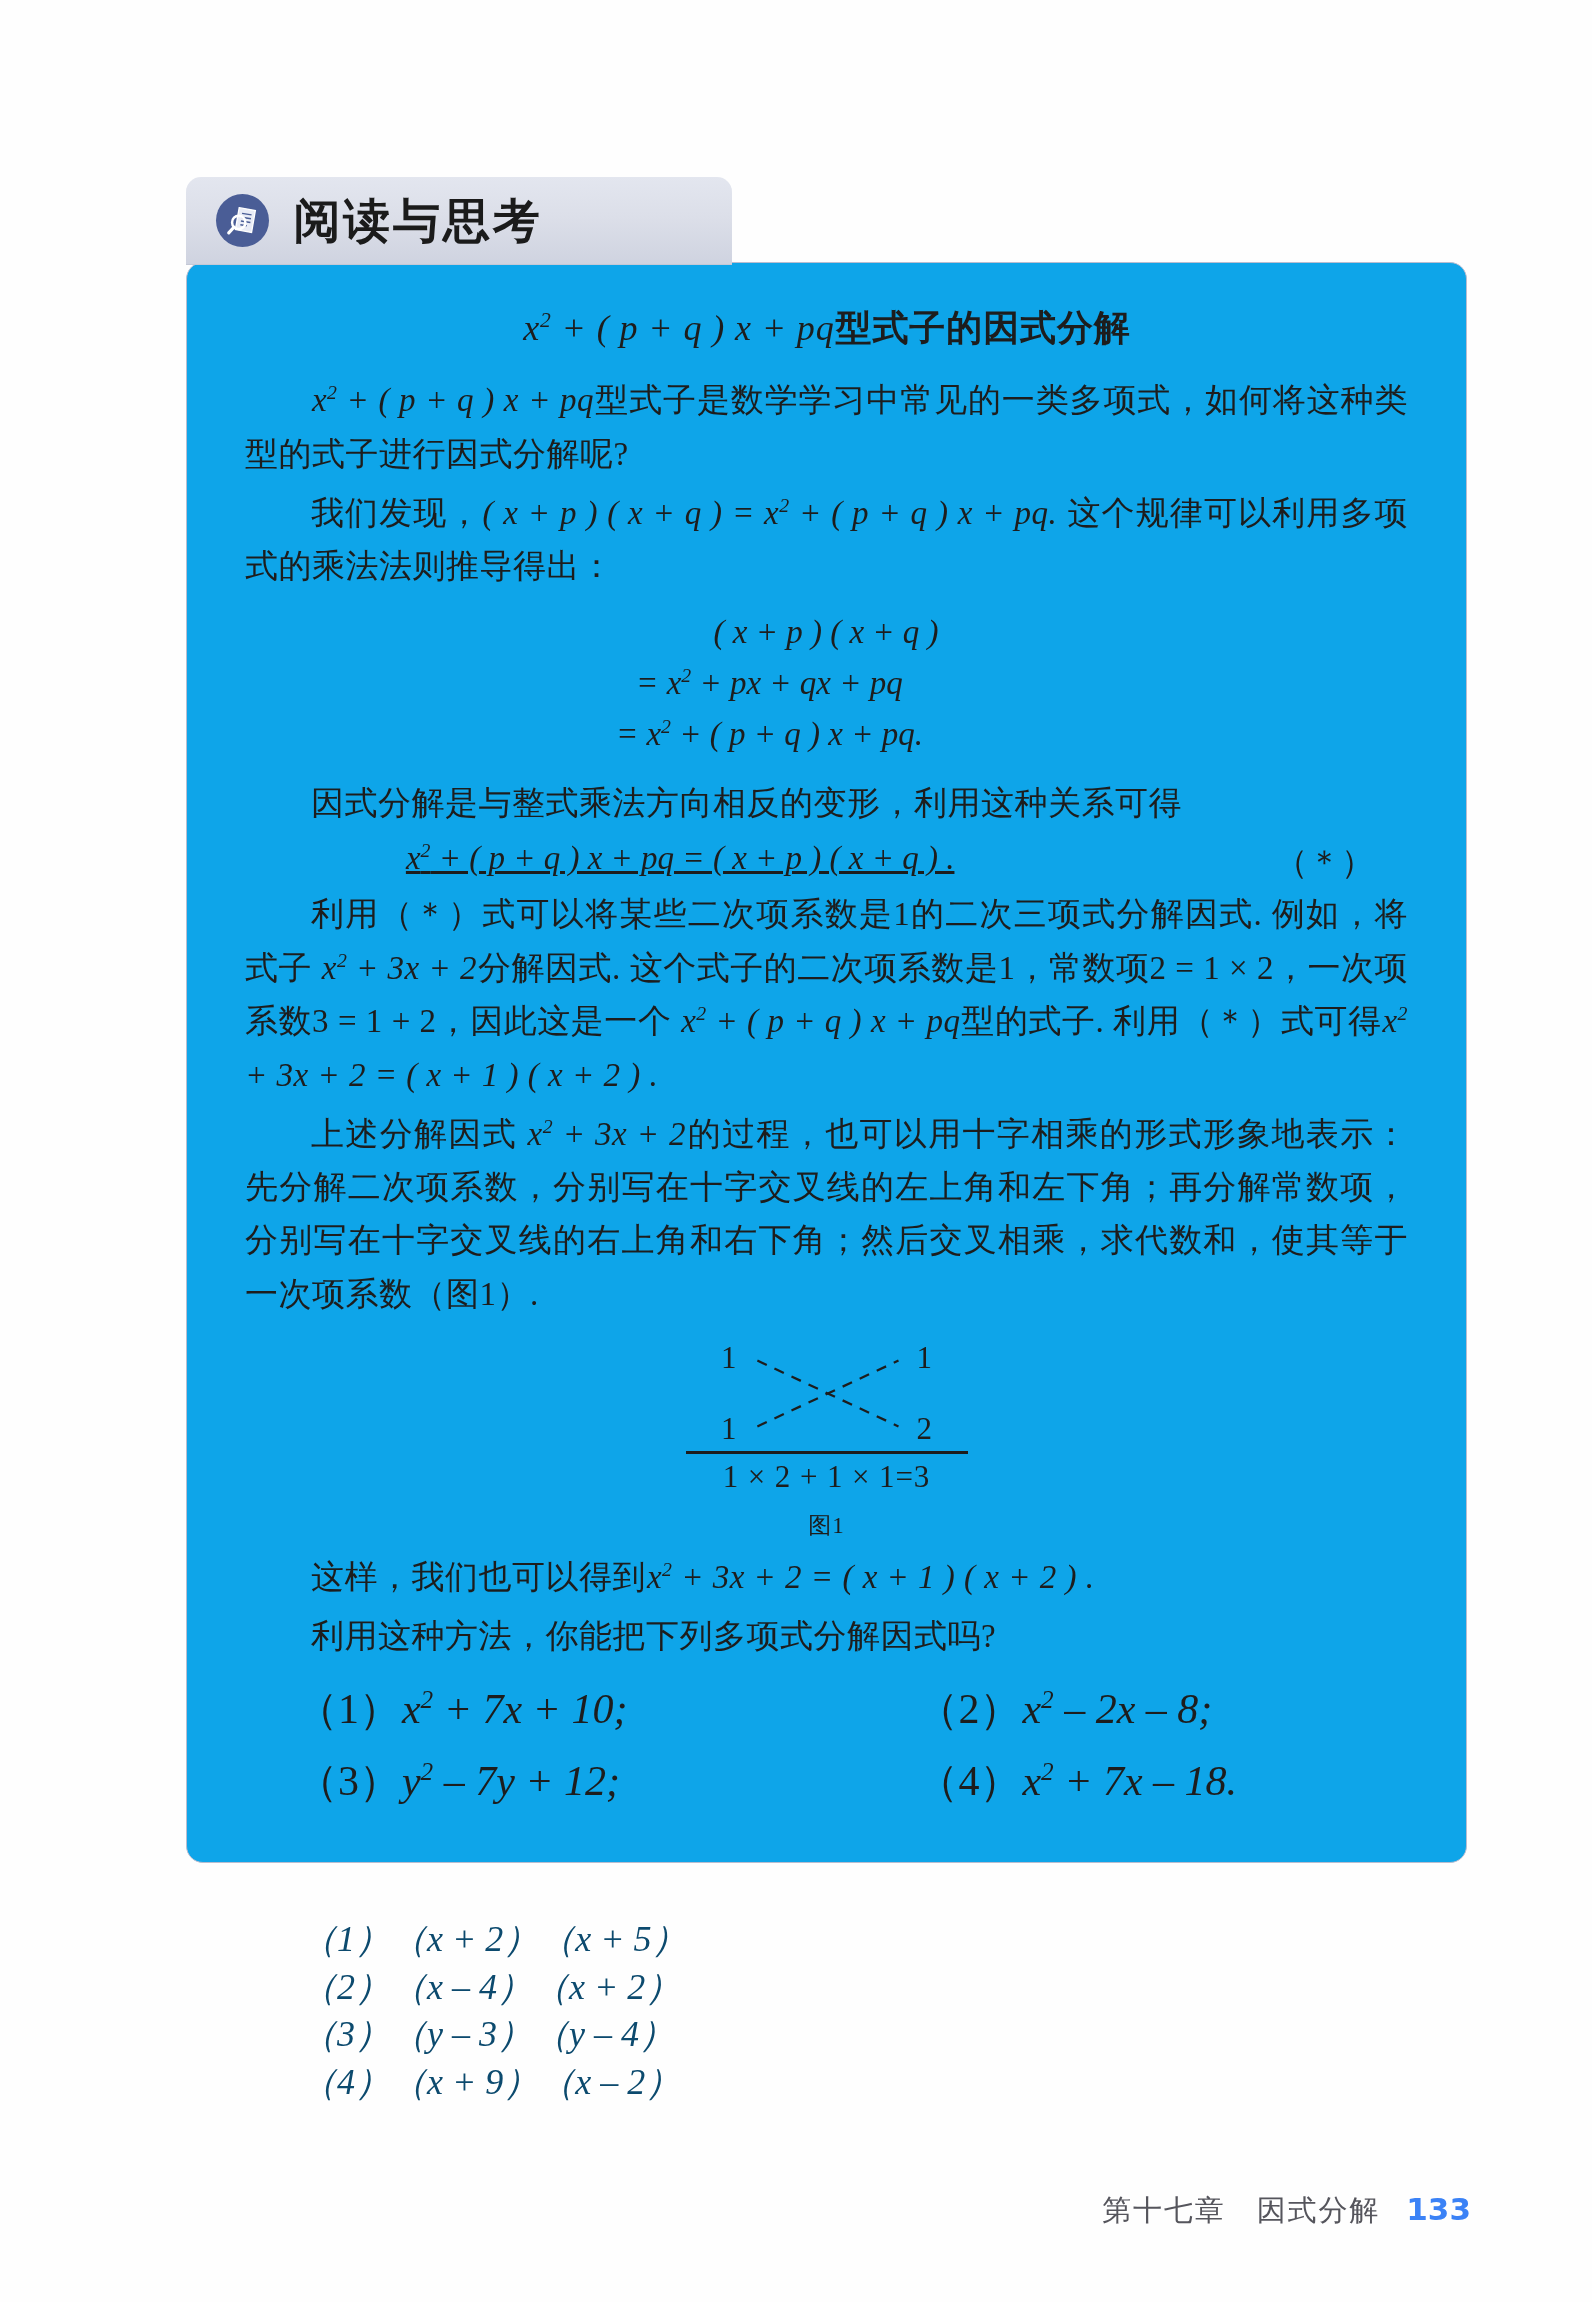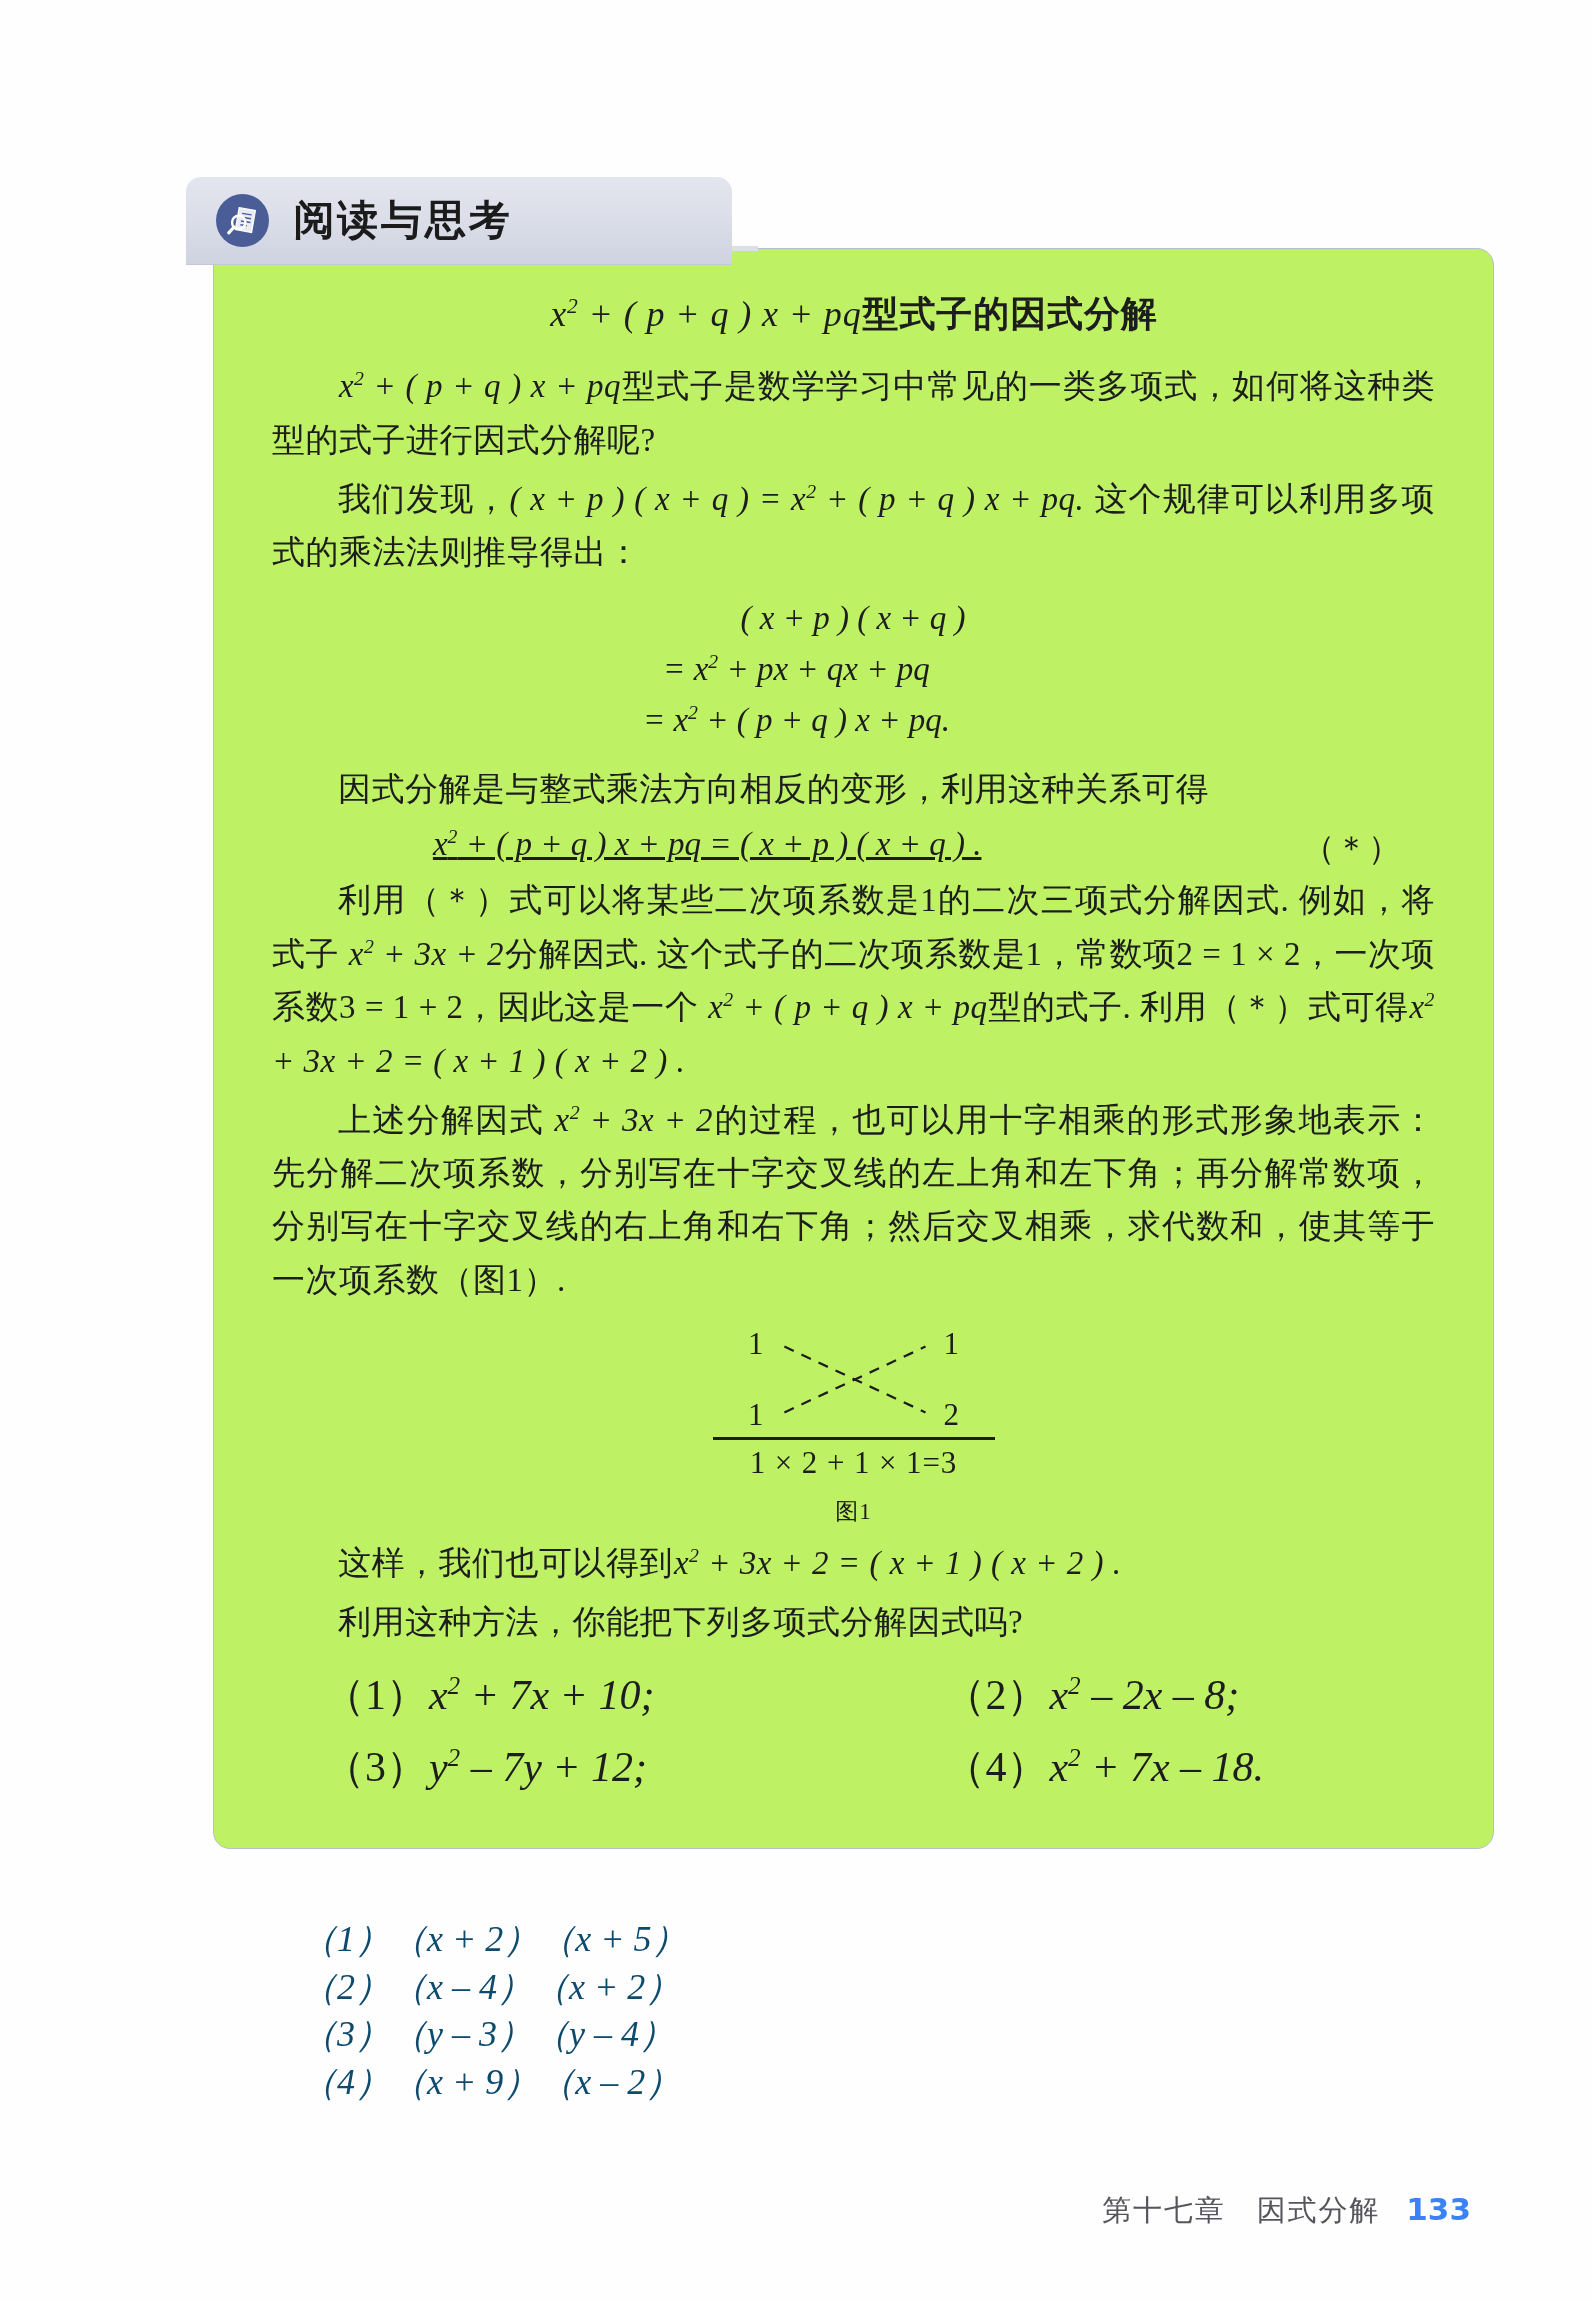--- a/index.html
+++ b/index.html
@@ -44,41 +44,40 @@
     border-radius: 50%;
     background: #4a5d96;
     display: flex;
     align-items: center;
     justify-content: center;
     flex: none;
     margin-right: 24.5px;
   }
   .tab-title {
     font-family: "DejaVu Sans", "Liberation Sans", sans-serif;
-    font-size: 41px;
+    font-size: 47px;
     font-weight: 700;
     letter-spacing: 2.8px;
     color: #1b1b1b;
     line-height: 1;
   }
 
   
   .content-box {
     position: absolute;
     left: 186px;
-    top: 248px;
+    top: 262px;
     width: 1281px;
     height: 1601px;
     border: 1.4px solid #b9bdd0;
     border-radius: 17px;
     box-sizing: border-box;
-    background: #bef264;
+    background: #0ea5e9;
     z-index: 2;
     padding: 36px 58px 0 58px;
-    margin-left: 27px;
   }
   .content-box::before {
     
     content: "";
     position: absolute;
     left: 0px;
     top: -2.8px;
     width: 544px;
     height: 4.7px;
     background: #dcdfe9;

